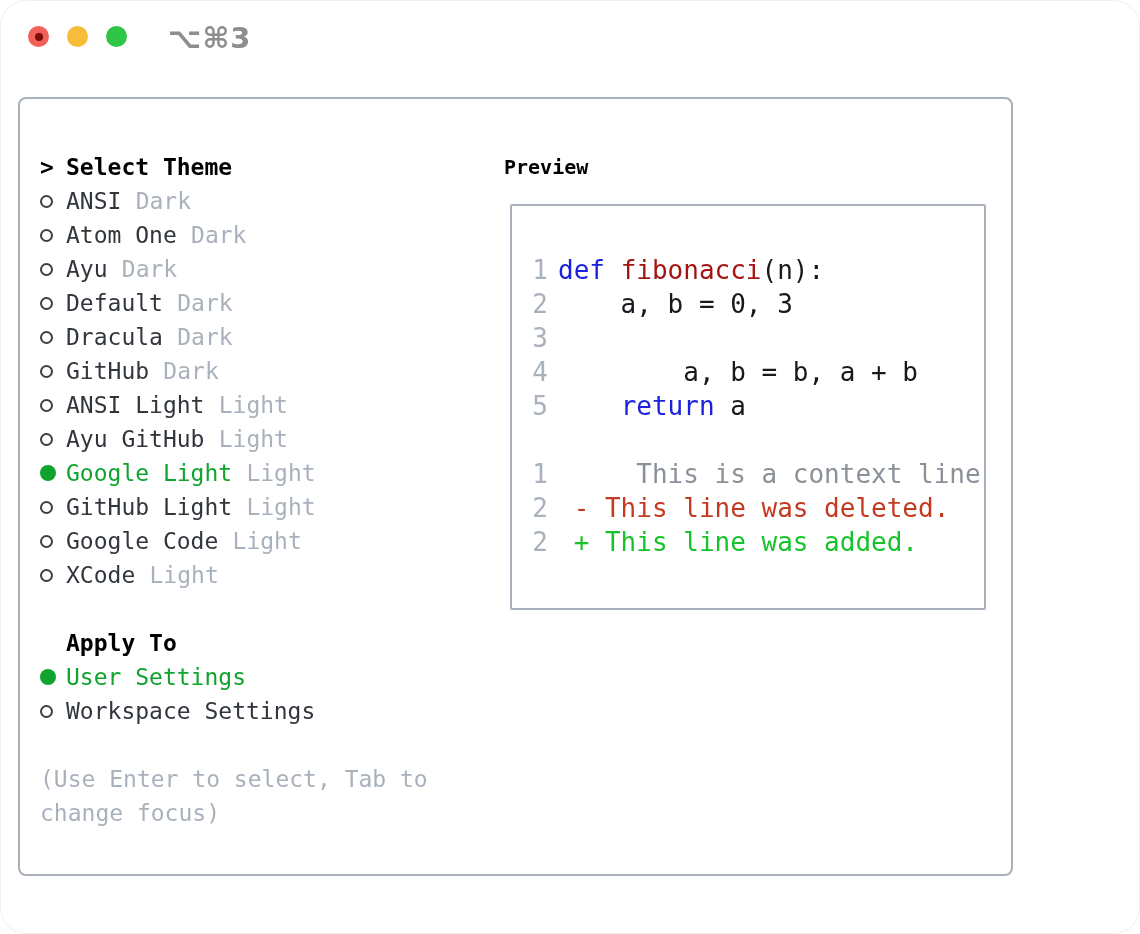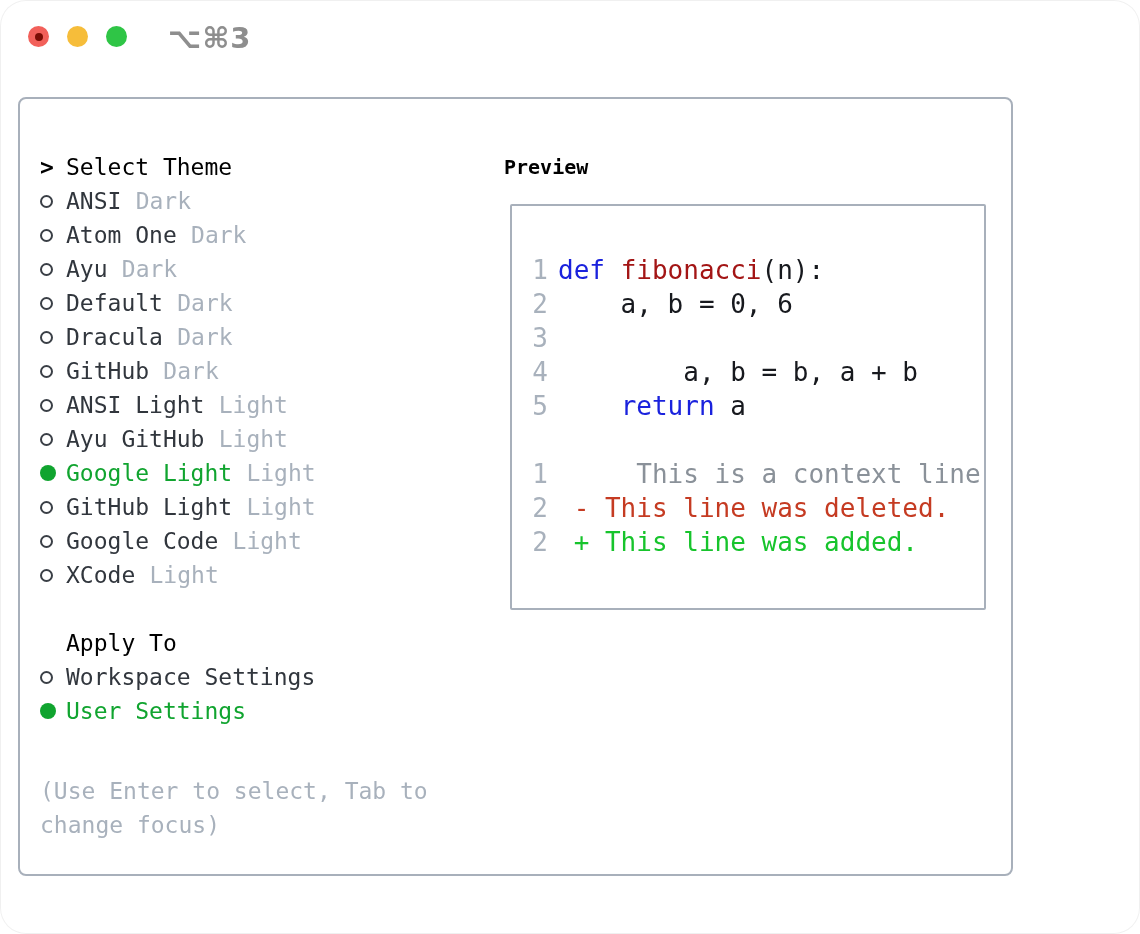--- a/index.html
+++ b/index.html
@@ -29,27 +29,27 @@
   .panel {
     position: absolute; left: 18px; top: 97px; width: 995px; height: 779px;
     border: 2px solid var(--panel_border, #a8b0bb); border-radius: 8px; background: #fff;
   }
 
   
   .left-col { position: absolute; left: 20px; top: 51px; width: 430px; }
   .row { height: 34px; display: flex; align-items: center; font-size: 23px; color: #31363d; }
   .row .marker { width: 26px; display: inline-flex; align-items: center; flex: 0 0 26px; }
   .prompt-char { font-weight: 700; color: #000; font-size: 23px; }
-  .hdr { font-weight: 400; color: #000; }
+  .hdr { font-weight: 700; color: #000; }
   .circle { width: 13px; height: 13px; border: 2.5px solid #3a3f46; border-radius: 50%; }
   .theme-item.selected .circle { width: 16px; height: 16px; border: none; background: var(--accent_green, #10a42f); }
   .theme-item.selected .name { color: var(--accent_green, #10a42f); }
   .variant { color: var(--muted_gray, #a8b1bc); margin-left: 0.62em; }
   .spacer { height: 34px; }
-  .hint { width: 420px; font-size: 23px; line-height: 34px; color: var(--muted_gray, #a8b1bc); margin-top: 12px; }
+  .hint { width: 420px; font-size: 23px; line-height: 34px; color: var(--muted_gray, #a8b1bc); }
 
   
   .preview-title {
     position: absolute; left: 484px; top: 51px; height: 34px;
     display: flex; align-items: center;
     font-size: 20px; font-weight: 700; color: #000;
   }
   .preview-box {
     position: absolute; left: 490px; top: 105px; width: 476px; height: 406px;
     border: 2px solid var(--panel_border, #a8b0bb); border-radius: 2px;
@@ -177,48 +177,48 @@
         </div>
 
       <div class="spacer"></div>
 
       <div class="row">
         <span class="marker"></span>
         <span class="hdr">Apply To</span>
       </div>
 
       <div id="apply-list">
+          <div class="row theme-item selected">
+    <span class="marker">
+              <span class="circle"></span>
+            </span>
+    <span class="name">User Settings</span>
+  </div>
           <div class="row theme-item">
     <span class="marker">
               <span class="circle"></span>
             </span>
     <span class="name">Workspace Settings</span>
-  </div>
-          <div class="row theme-item selected">
-    <span class="marker">
-              <span class="circle"></span>
-            </span>
-    <span class="name">User Settings</span>
   </div>
         </div>
 
       <div class="spacer"></div>
 
       <div class="hint">(Use Enter to select, Tab to change focus)</div>
     </div>
 
     <div class="preview-title">Preview</div>
     <div class="preview-box" id="preview-box">
         <div class="pline">
           <span class="gutter">1</span>
           <pre><span class="seg-keyword">def </span><span class="seg-function">fibonacci</span><span class="seg-plain">(n):</span></pre>
         </div>
         <div class="pline">
           <span class="gutter">2</span>
-          <pre><span class="seg-plain">    a, b = 0, 6</span></pre>
+          <pre><span class="seg-plain">    a, b = 0, 3</span></pre>
         </div>
         <div class="pline">
           <span class="gutter">3</span>
         </div>
         <div class="pline">
           <span class="gutter">4</span>
           <pre><span class="seg-plain">        a, b = b, a + b</span></pre>
         </div>
         <div class="pline">
           <span class="gutter">5</span>

